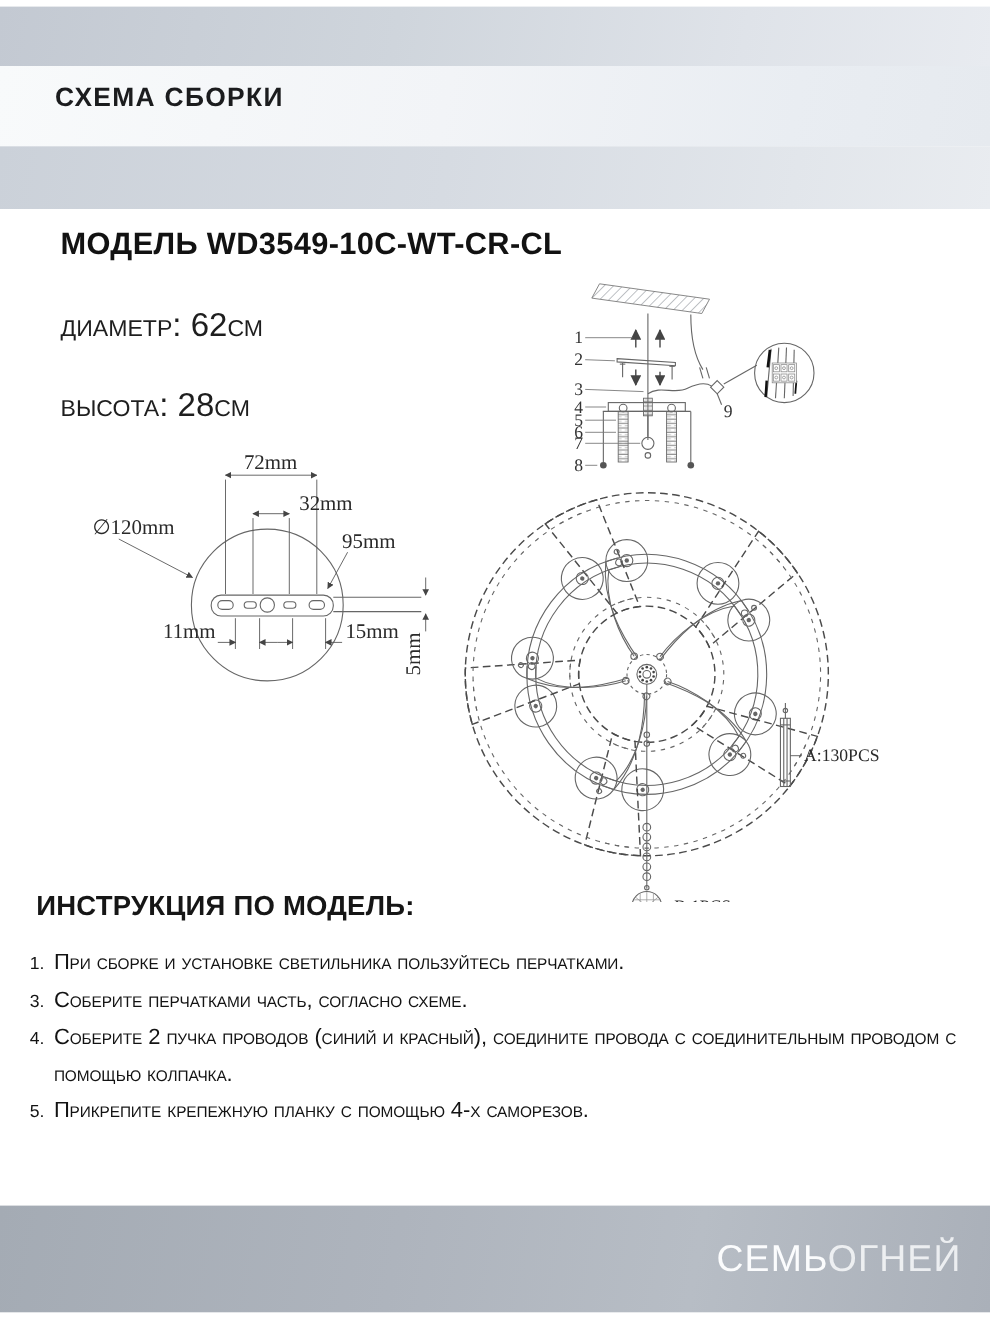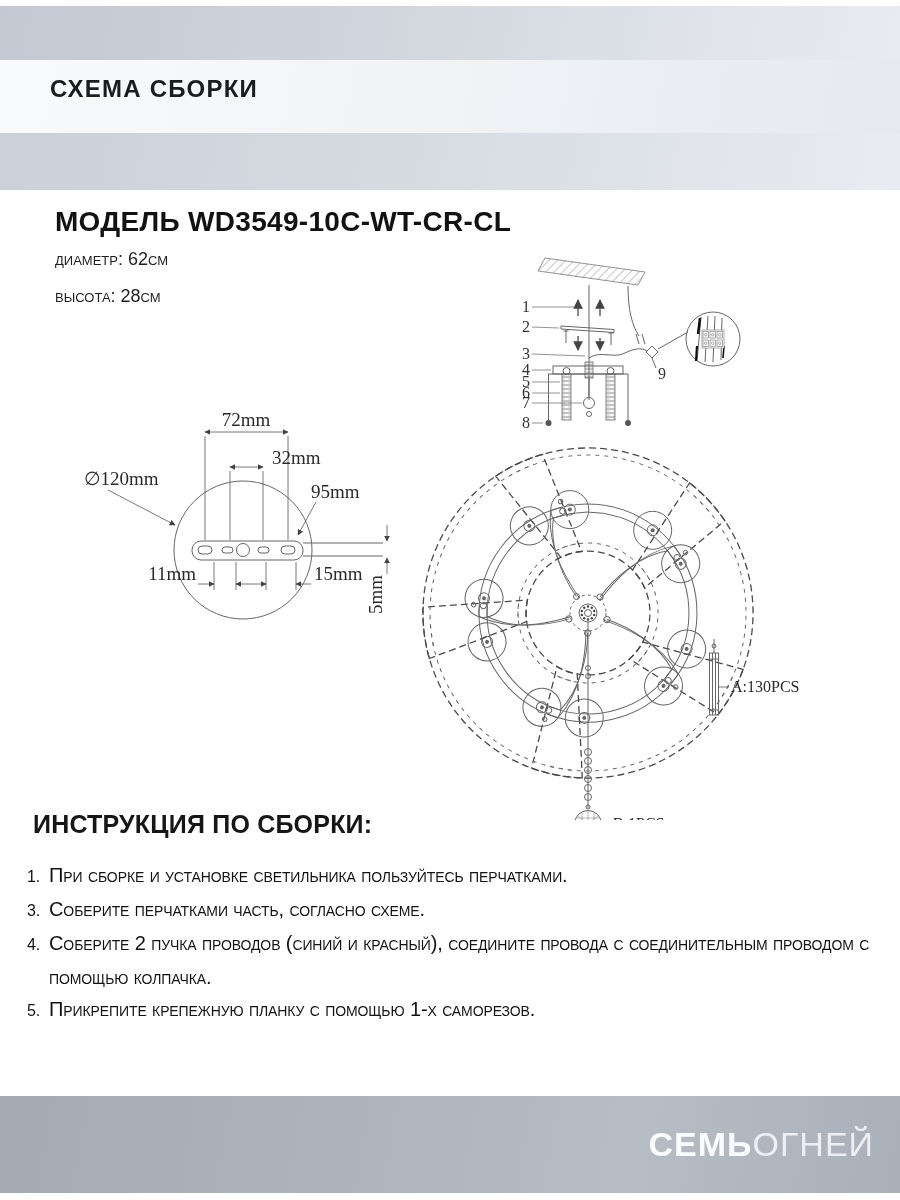--- a/index.html
+++ b/index.html
@@ -10,21 +10,21 @@
   .band{position:absolute;left:0;width:900px;}
   .band-top{top:6px;height:54px;background:linear-gradient(100deg,#c3c9d2 0%,#cfd5dc 40%,#dfe3e9 75%,#e8ebf0 100%);}
   .band-title{top:60px;height:73px;background:linear-gradient(100deg,#f8fafb 0%,#f2f4f7 45%,#e9edf2 80%,#e6eaef 100%);
               display:flex;align-items:center;}
   .band-bottom{top:133px;height:57px;background:linear-gradient(100deg,#cbd1d9 0%,#d6dbe2 45%,#e2e6eb 80%,#e9ecf0 100%);}
   .page-title{margin:0 0 15px 50px;font-size:24px;font-weight:700;letter-spacing:1.2px;color:#1b1c1e;}
 
   
   .model-block{position:absolute;left:55px;top:203px;}
   .model-line{font-size:28px;font-weight:700;letter-spacing:.3px;color:#121212;line-height:38px;white-space:nowrap;text-align:center;}
-  .spec-line{font-size:18px;font-weight:400;color:#1e1e1e;line-height:37px;white-space:nowrap;}
+  .spec-line{font-size:30px;font-weight:400;color:#1e1e1e;line-height:37px;white-space:nowrap;margin-top:36px;}
   .sc{font-variant-caps:small-caps;}
 
   
   .diagram-svg{position:absolute;left:0;top:240px;}
   .dwg{stroke:#666;fill:none;stroke-width:1;}
   .dwg-dk{stroke:#4a4a4a;fill:none;stroke-width:1.3;}
   text.pn{font-family:"Liberation Serif","DejaVu Serif",serif;font-size:16px;fill:#333;}
   text.dim{font-family:"Liberation Serif","DejaVu Serif",serif;font-size:19px;fill:#2a2a2a;}
   text.pcs{font-family:"Liberation Serif","DejaVu Serif",serif;font-size:16px;fill:#2a2a2a;}
 
@@ -33,21 +33,21 @@
   .instructions h2{margin:0 0 20px 6px;font-size:25px;font-weight:700;letter-spacing:.2px;color:#161616;}
   .instructions ol{list-style:none;margin:0;padding:0;font-size:20px;line-height:32px;color:#131313;}
   .instructions li{padding-left:22px;letter-spacing:-0.1px;}
   .instructions .num{display:inline-block;width:22px;margin-left:-22px;font-size:16px;color:#131313;}
 
   
   .footer{position:absolute;left:0;top:1096px;width:900px;height:97px;
           background:linear-gradient(100deg,#a4abb4 0%,#aeb4bd 40%,#b7bdc5 70%,#aab0b9 100%);
           display:flex;align-items:center;justify-content:flex-end;}
   .brand{margin-right:26px;font-size:34px;color:#fbfcfd;letter-spacing:1px;white-space:nowrap;}
-  .brand .b1{font-weight:700;margin-left:32px;}
+  .brand .b1{font-weight:400;margin-left:32px;}
   .brand .b2{font-weight:400;opacity:.82;}
 </style>
 </head>
 <body>
 
 <div class="page">
 
   <div class="band band-top"></div>
   <div class="band band-title">
     <h1 class="page-title">СХЕМА СБОРКИ</h1>
@@ -317,26 +317,26 @@
         <line x1="715.5" y1="413" x2="715.5" y2="475" class="dwg" stroke-width="0.6"></line>
         <line x1="709.5" y1="419" x2="718.5" y2="419" class="dwg" stroke-width="0.6"></line>
         <line x1="709.5" y1="470" x2="718.5" y2="470" class="dwg" stroke-width="0.6"></line>
         <line x1="718.5" y1="447" x2="729" y2="447" stroke="#555" stroke-width="0.8"></line>
         <text class="pcs" x="731" y="452">A:130PCS</text>
       </g>
     </g>
   </svg>
 
   <section class="instructions">
-    <h2>ИНСТРУКЦИЯ ПО СБОРКИ:</h2>
+    <h2>ИНСТРУКЦИЯ ПО МОДЕЛЬ:</h2>
     <ol>
       <li><span class="num">1.</span><span class="sc">При сборке и установке светильника пользуйтесь перчатками.</span></li>
       <li><span class="num">3.</span><span class="sc">Соберите перчатками часть, согласно схеме.</span></li>
       <li><span class="num">4.</span><span class="sc">Соберите 2 пучка проводов (синий и красный), соедините провода с соединительным проводом с помощью колпачка.</span></li>
-      <li><span class="num">5.</span><span class="sc">Прикрепите крепежную планку с помощью 1-х саморезов.</span></li>
+      <li><span class="num">5.</span><span class="sc">Прикрепите крепежную планку с помощью 4-х саморезов.</span></li>
     </ol>
   </section>
 
   <div class="footer">
     <div class="brand">
       <span class="b1">СЕМЬ</span><span class="b2">ОГНЕЙ</span>
     </div>
   </div>
 
 </div>

